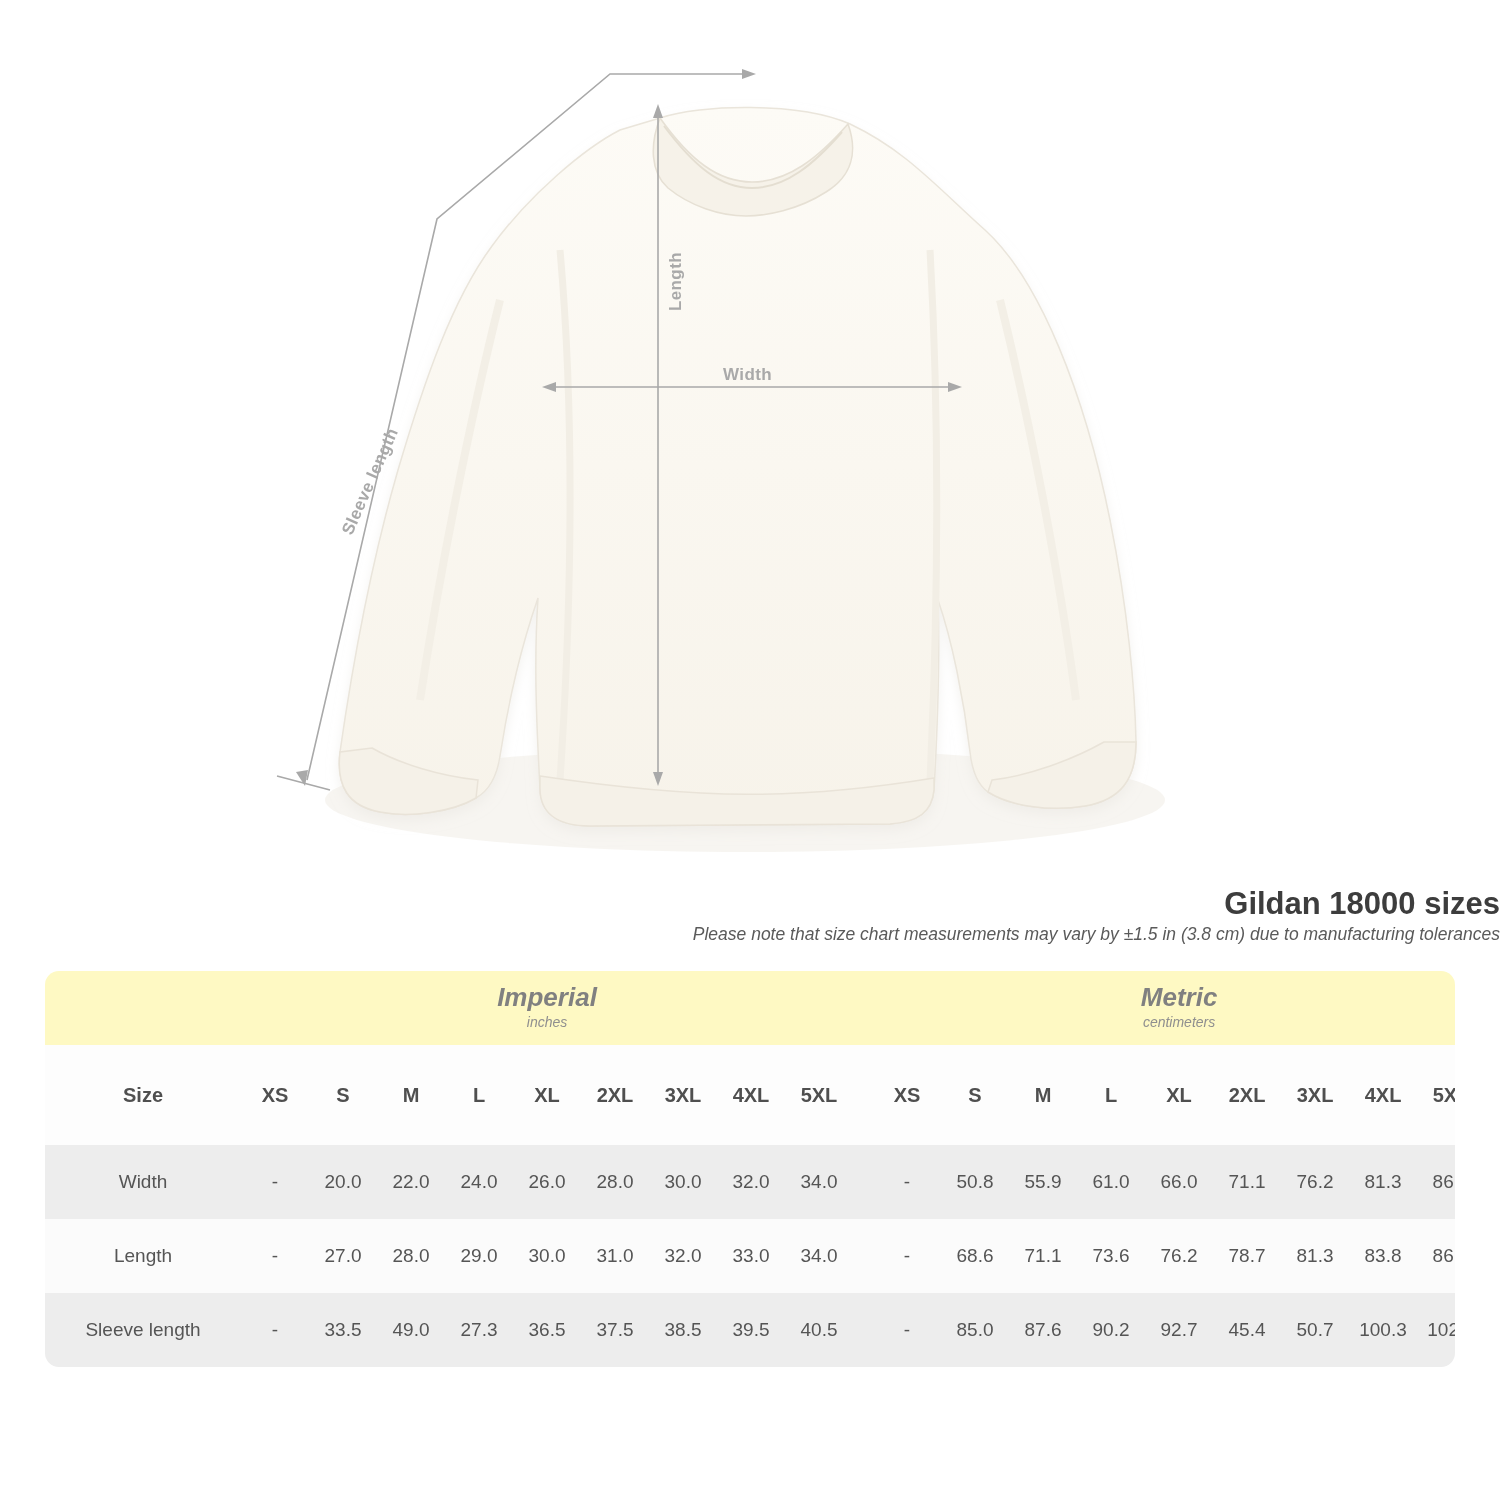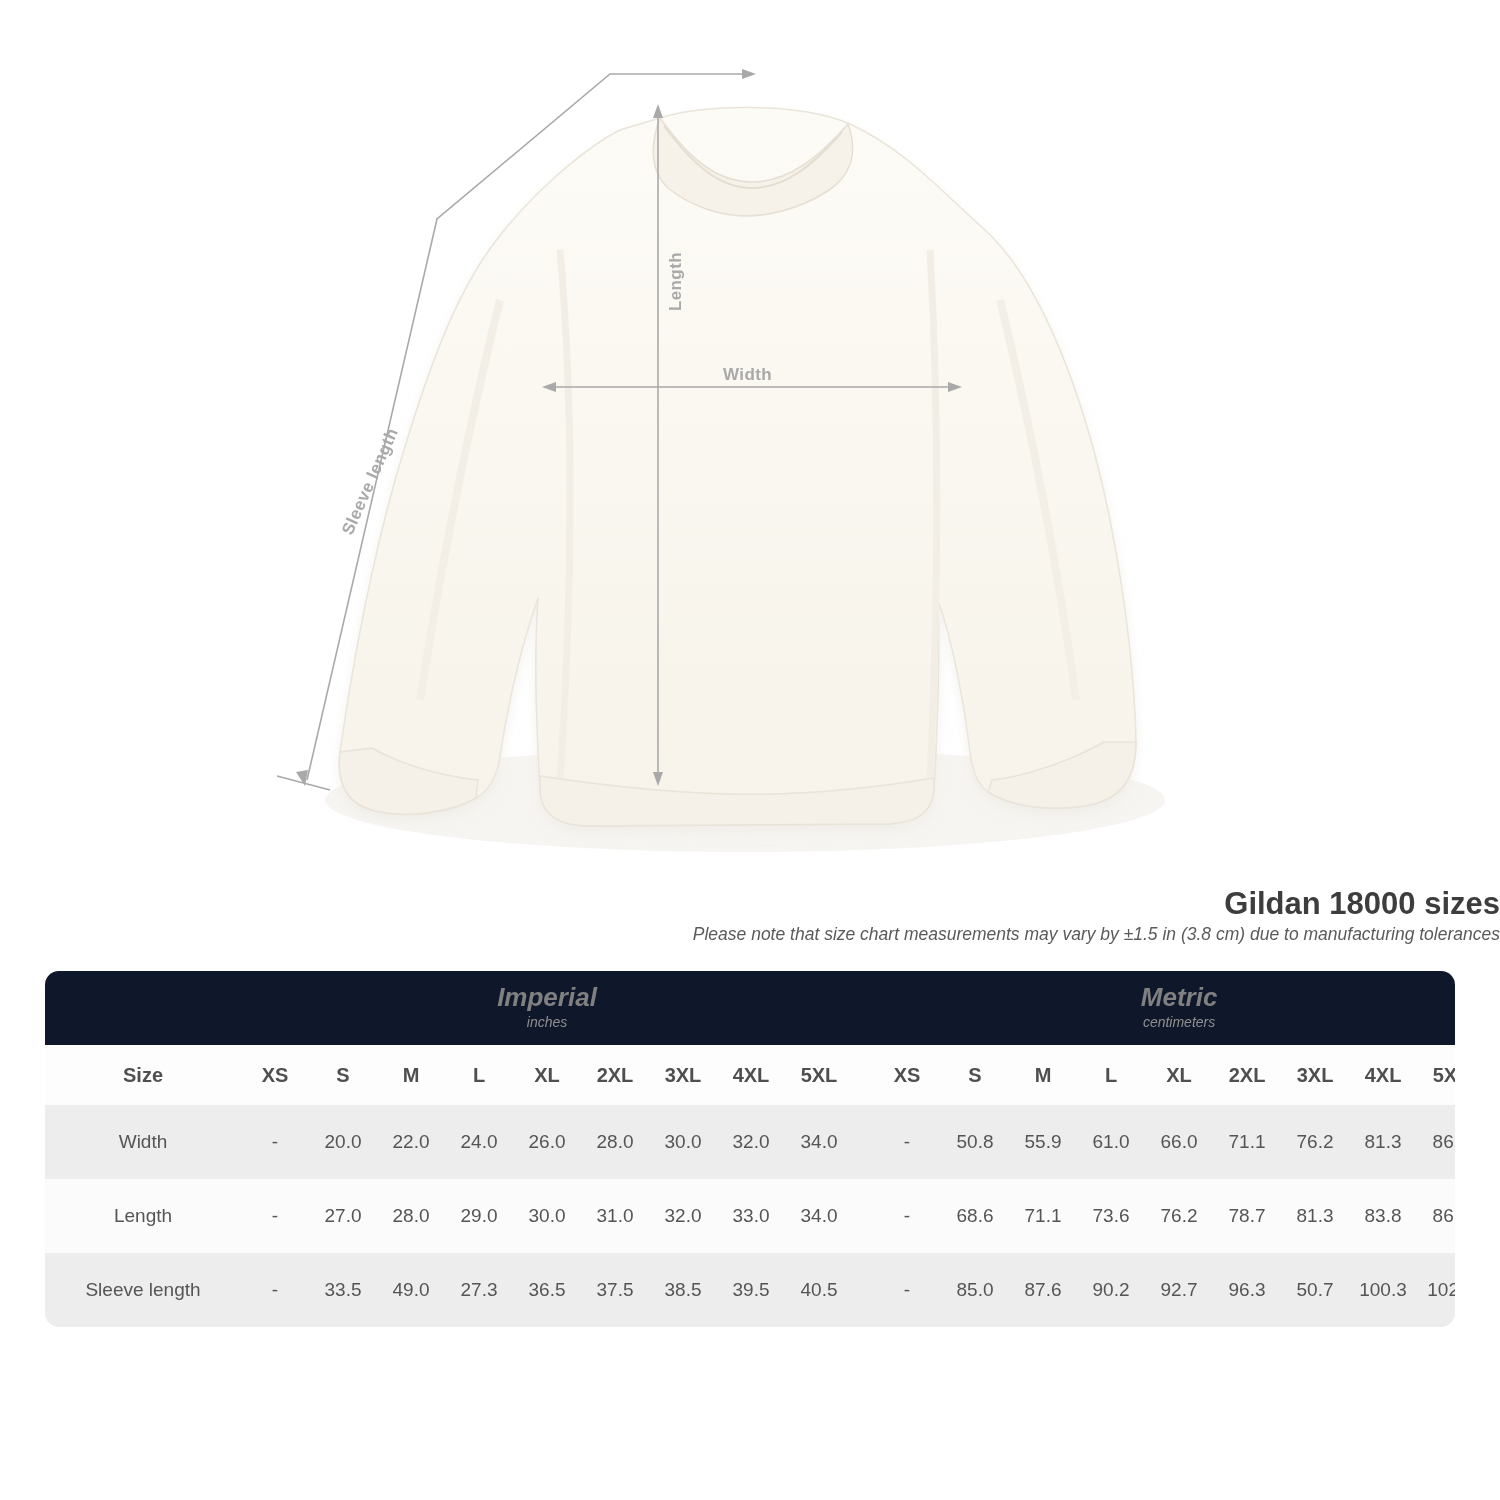--- a/index.html
+++ b/index.html
@@ -77,21 +77,21 @@
   }
   table.size-table td, table.size-table th {
     text-align: center;
     font-size: 19px;
     color: #555;
     padding: 0;
     height: 74px;
     font-weight: normal;
   }
   .unit-head {
-    background: #0f172a;
+    background: #fef9c3;
     height: 108px;
     vertical-align: middle;
   }
   .unit-head .unit-name {
     font-size: 26px;
     font-style: italic;
     font-weight: bold;
     color: #808080;
     display: block;
     line-height: 1.15;
@@ -101,21 +101,21 @@
     font-style: italic;
     color: #8f8f8f;
     display: block;
     line-height: 1.5;
   }
   tr.head-row td {
     background: #fdfdfd;
     font-weight: bold;
     color: #4f4f4f;
     font-size: 20px;
-    height: 60px;
+    height: 100px;
   }
   tr.row-a td { background: #ededed; }
   tr.row-b td { background: #fbfbfb; }
   tr.row-c td { background: #ededed; }
   td.rowlabel {
     font-weight: bold;
     color: #4f4f4f;
     font-size: 20px;
   }
   td.sep { width: 22px; }
@@ -331,20 +331,20 @@
         <td>37.5</td>
         <td>38.5</td>
         <td>39.5</td>
         <td>40.5</td>
         <td class="sep"></td>
         <td>-</td>
         <td>85.0</td>
         <td>87.6</td>
         <td>90.2</td>
         <td>92.7</td>
-        <td>96.3</td>
+        <td>45.4</td>
         <td>50.7</td>
         <td>100.3</td>
         <td>102.9</td>
       </tr>
     </tbody>
   </table>
 </div>
 
 </body></html>

